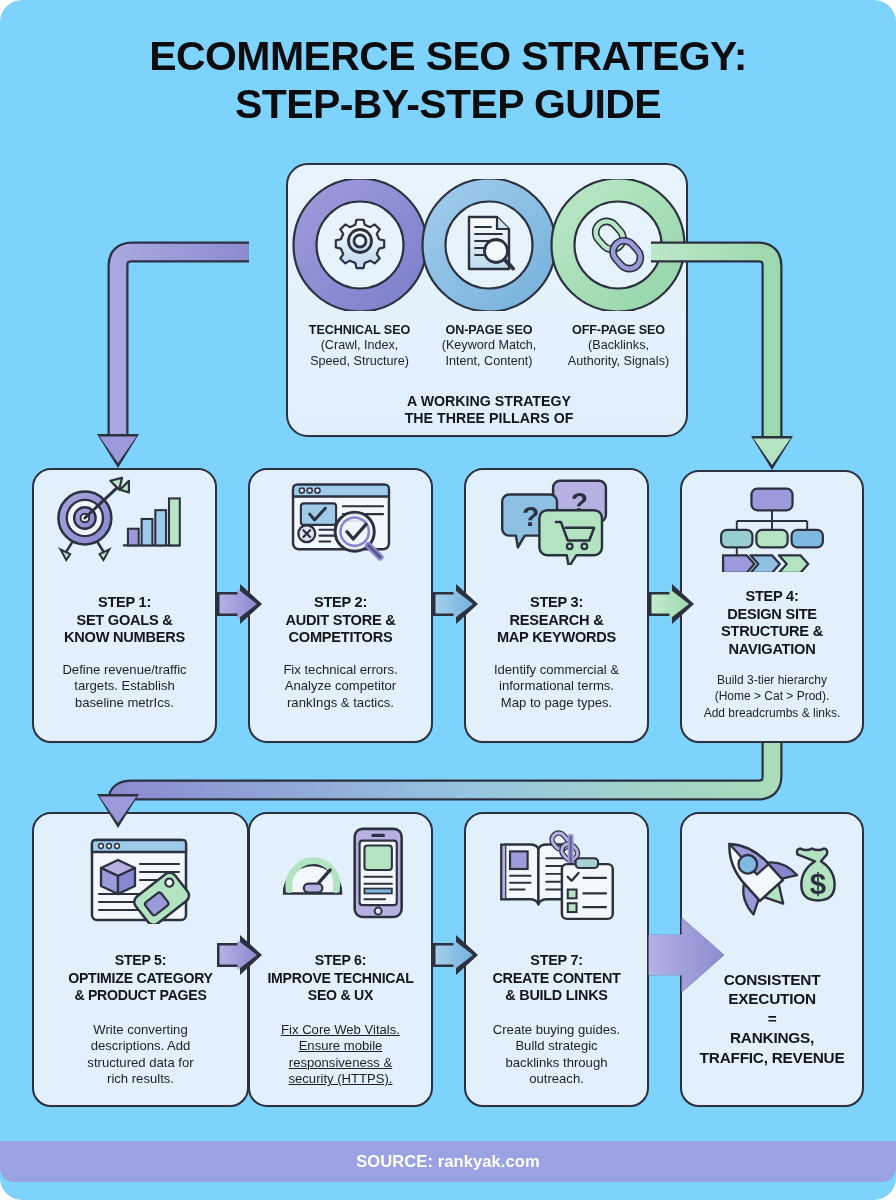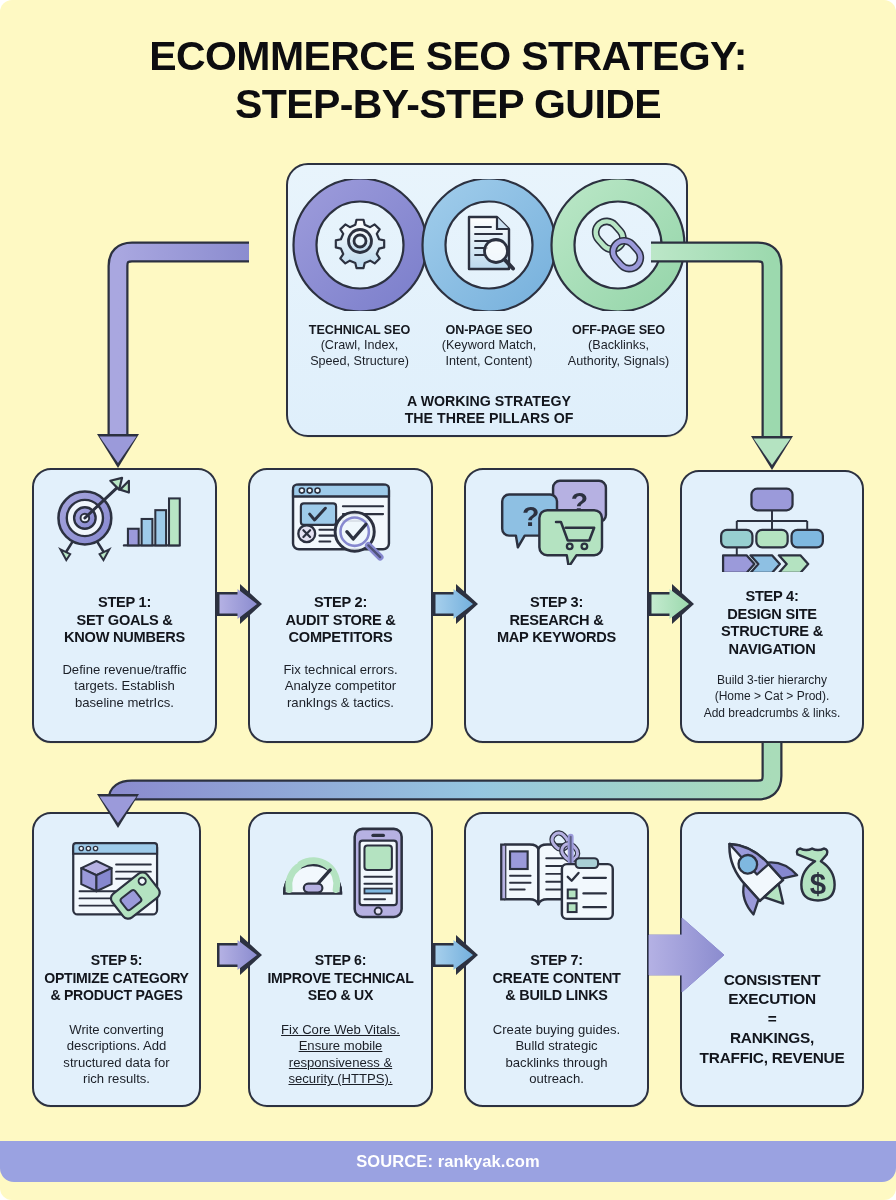--- a/index.html
+++ b/index.html
@@ -5,22 +5,22 @@
   * { box-sizing: border-box; margin: 0; padding: 0; }
   html, body {
     width: 896px; height: 1200px;
     background: #ffffff;
     font-family: "Liberation Sans", sans-serif;
     overflow: hidden;
   }
   #page {
     position: relative;
     width: 896px; height: 1200px;
-    background: #fef9c3;
-    border-radius: 12px;
+    background: #7dd3fc;
+    border-radius: 22px;
     overflow: hidden;
   }
 
   
   .title {
     position: absolute;
     left: 0; top: 32px; width: 896px;
     text-align: center;
     font-weight: bold;
     font-size: 41px;
@@ -297,20 +297,25 @@
         <path d="M 92,52 h 5 l 7,19 h 22 l 5,-13 h -29" fill="none" stroke="#2c3140" stroke-width="2.6" stroke-linecap="round" stroke-linejoin="round"></path>
         <circle cx="106" cy="77" r="2.9" fill="none" stroke="#2c3140" stroke-width="2.3"></circle>
         <circle cx="121" cy="77" r="2.9" fill="none" stroke="#2c3140" stroke-width="2.3"></circle>
       </g>
     </svg>
     <div class="step-title" style="top:124px;">
       <div>STEP 3:</div>
       <div>RESEARCH &amp;</div>
       <div>MAP KEYWORDS</div>
     </div>
+    <div class="step-desc" style="top:192px;">
+      <div>Identify commercial &amp;</div>
+      <div>informational terms.</div>
+      <div>Map to page types.</div>
+    </div>
   </div>
 
   <div class="card" style="left:680px; top:470px; width:184px; height:273px;">
     <svg class="step-icon" viewBox="0 0 184 100" style="height:100px;">
       <g stroke="#2c3140" stroke-width="2" fill="none">
         <line x1="92" y1="38" x2="92" y2="49"></line>
         <line x1="56" y1="49" x2="128" y2="49"></line>
         <line x1="56" y1="49" x2="56" y2="58"></line>
         <line x1="92" y1="49" x2="92" y2="58"></line>
         <line x1="128" y1="49" x2="128" y2="58"></line>
@@ -330,21 +335,21 @@
       <div>STRUCTURE &amp;</div>
       <div>NAVIGATION</div>
     </div>
     <div class="step-desc" style="top:200px; font-size:12px;">
       <div>Build 3-tier hierarchy</div>
       <div>(Home &gt; Cat &gt; Prod).</div>
       <div>Add breadcrumbs &amp; links.</div>
     </div>
   </div>
 
-  <div class="card" style="left:32px; top:812px; width:169px; height:295px;">
+  <div class="card" style="left:32px; top:812px; width:217px; height:295px;">
     <svg class="step-icon" viewBox="0 0 185 110" style="height:110px;">
       <rect x="44" y="26" width="94" height="80" rx="5" fill="#f2f8fd" stroke="#2c3140" stroke-width="2.5"></rect>
       <path d="M 47,26 h 88 a3,3 0 0 1 3,3 v 9 h -94 v -9 a3,3 0 0 1 3,-3 z" fill="#9ecbea" stroke="#2c3140" stroke-width="2.3"></path>
       <g fill="#f2f8fd" stroke="#2c3140" stroke-width="1.5">
         <circle cx="53" cy="32" r="2.4"></circle>
           <circle cx="61" cy="32" r="2.4"></circle>
           <circle cx="69" cy="32" r="2.4"></circle>
       </g>
       <g stroke="#2c3140" stroke-width="2.1" stroke-linecap="round">
         <line x1="92" y1="50" x2="131" y2="50"></line>

